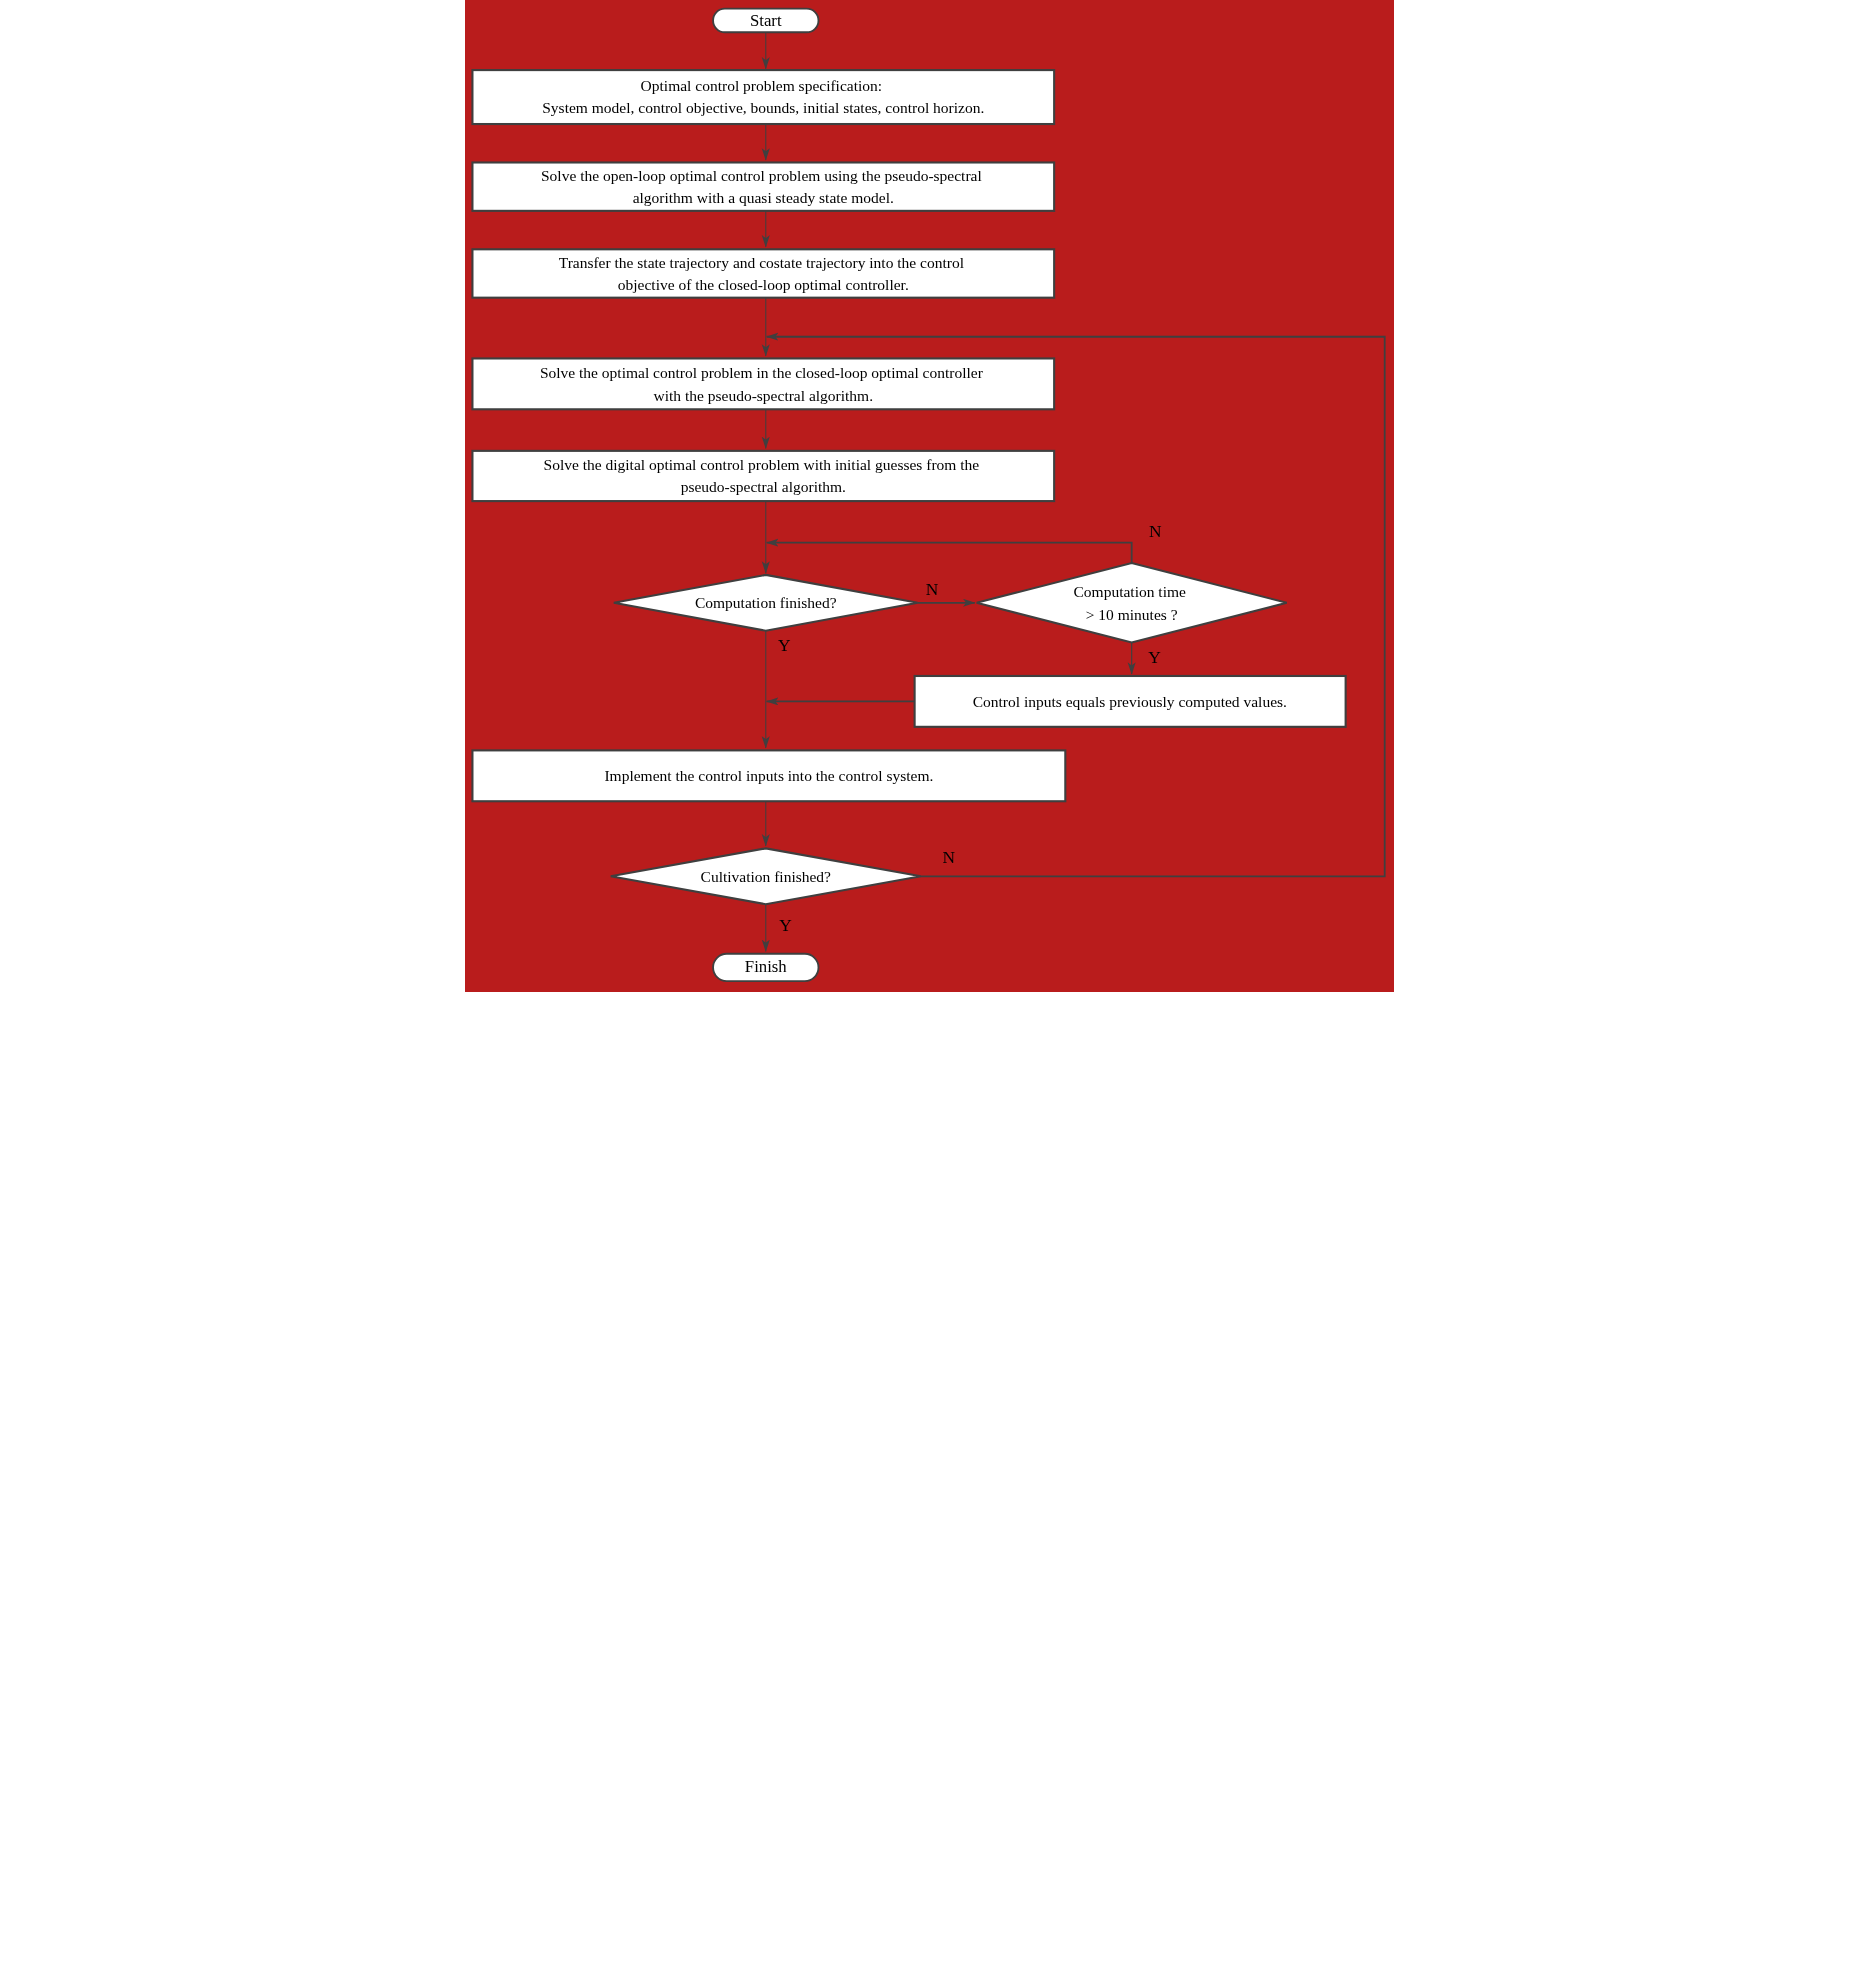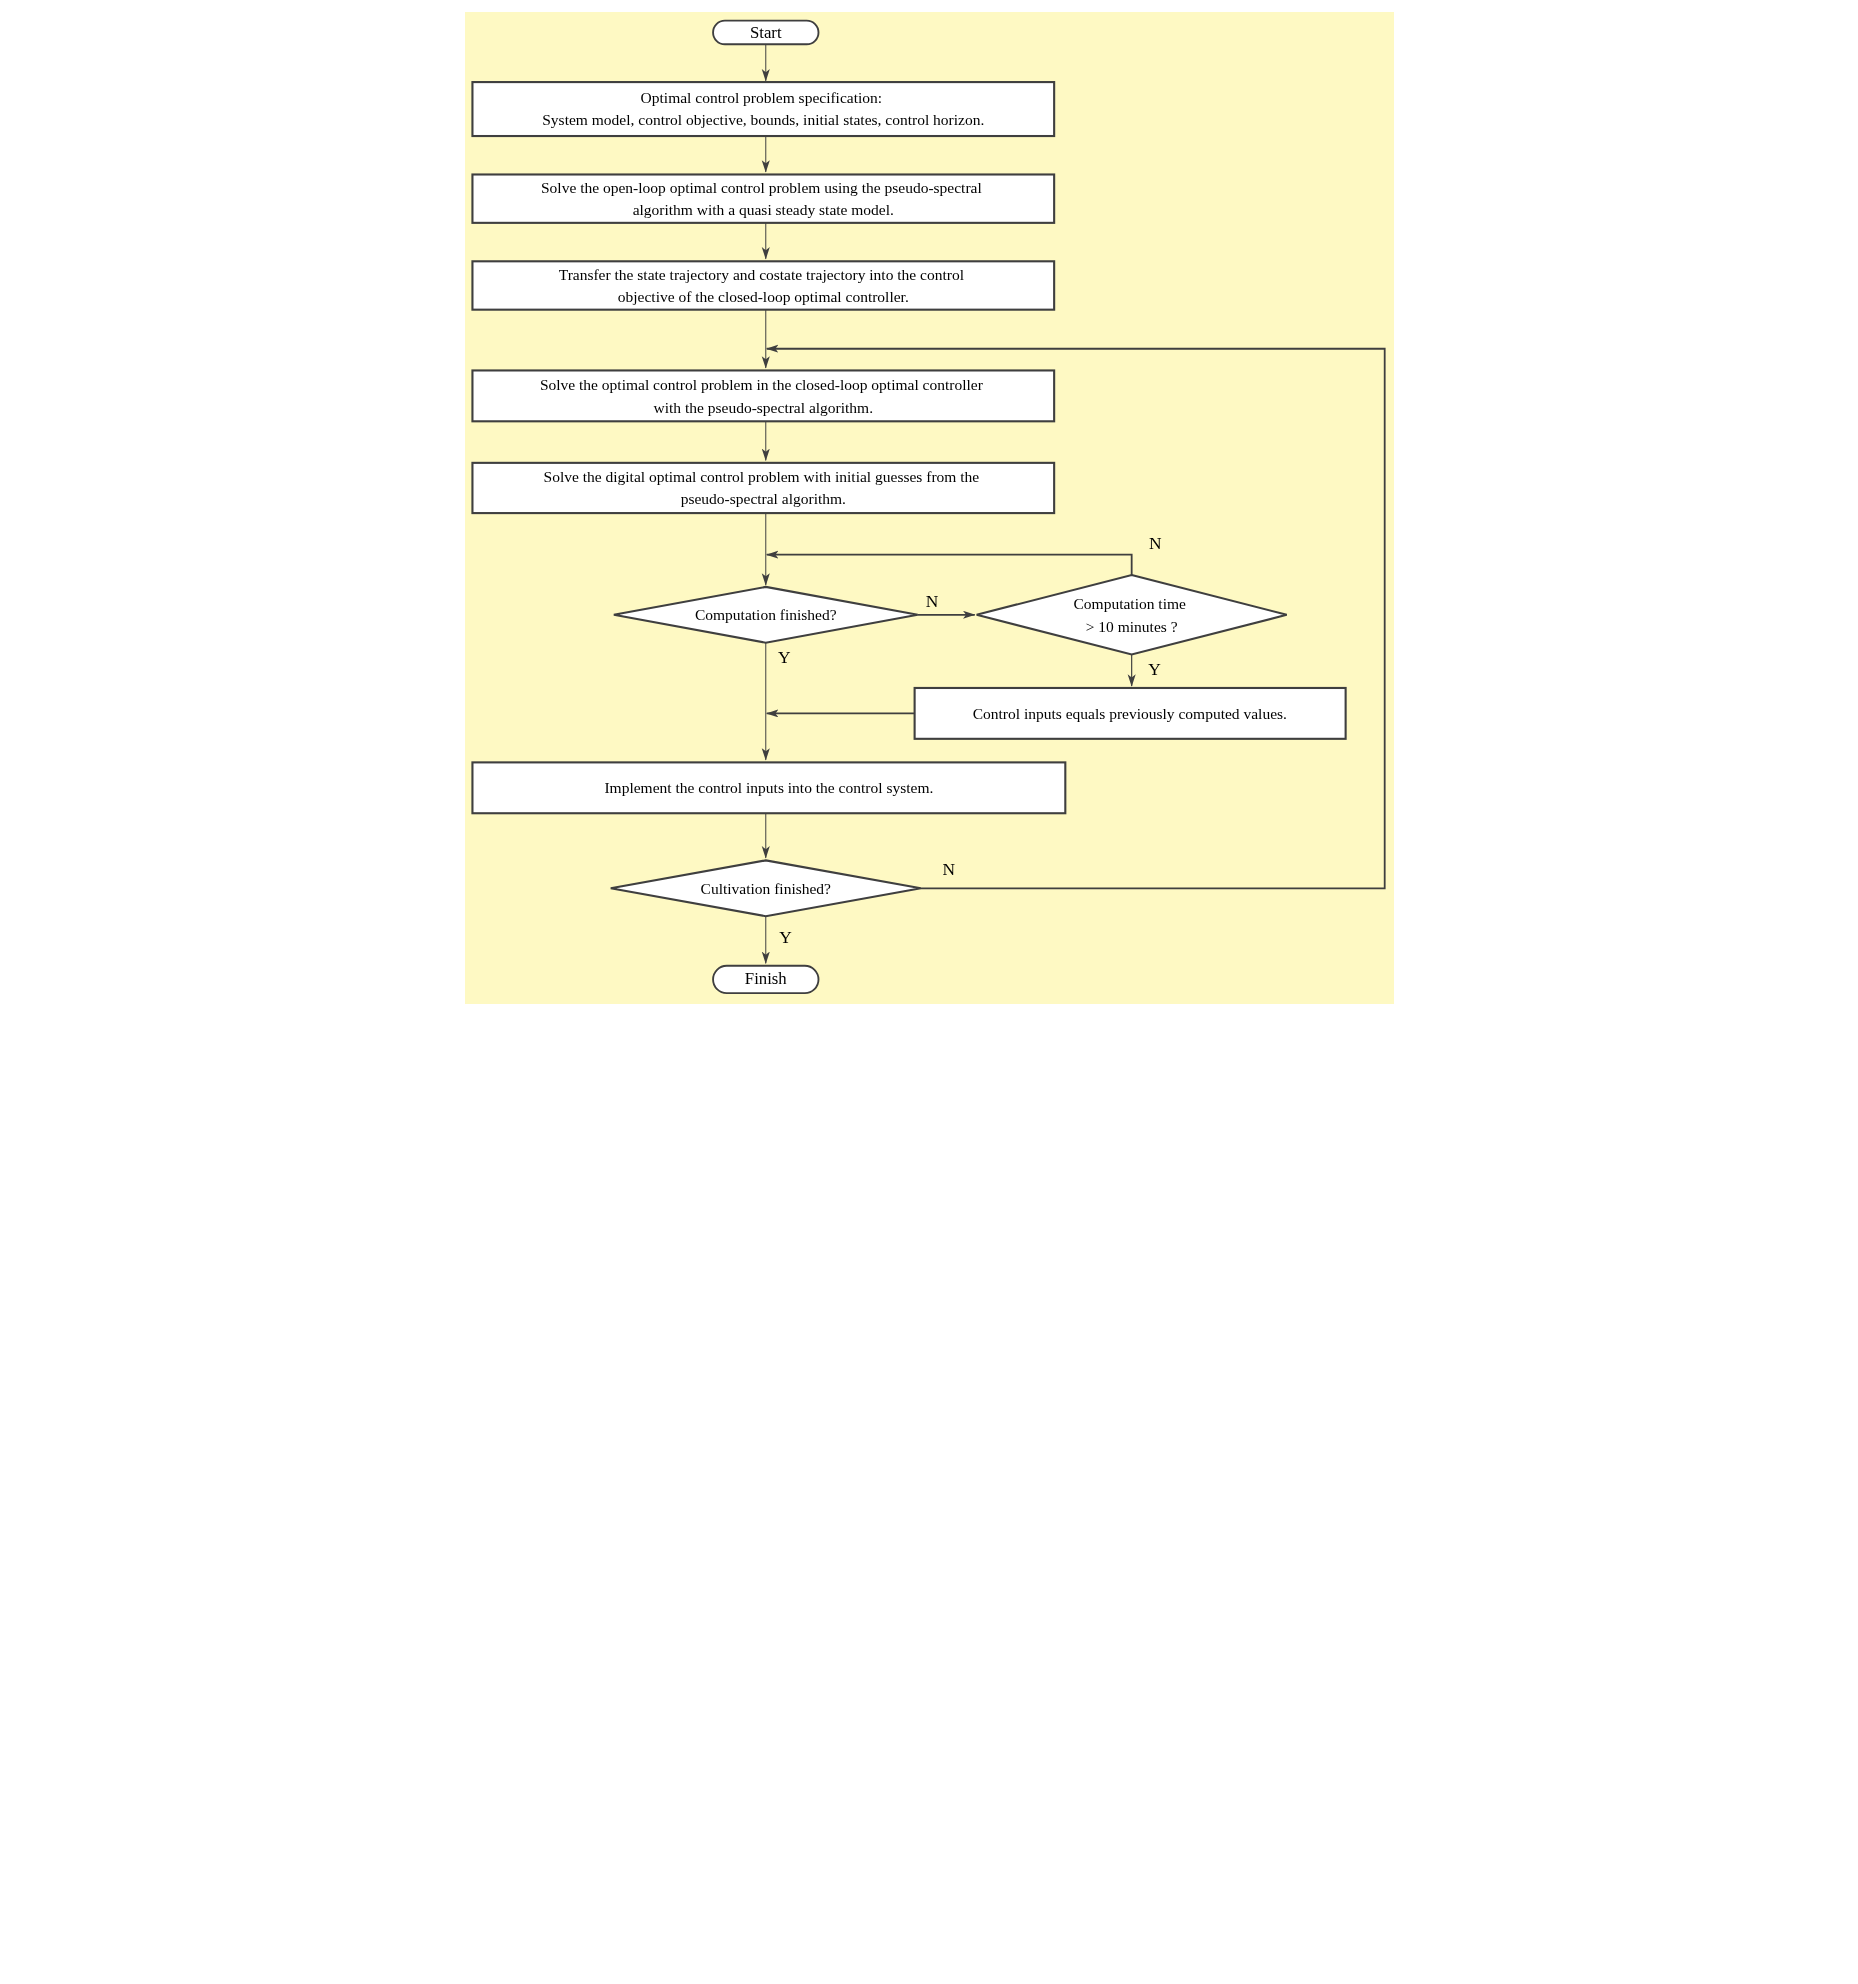--- a/index.html
+++ b/index.html
@@ -1,16 +1,16 @@
 <!DOCTYPE html>
 <html style="font-size:10px"><head>
 <meta charset="utf-8">
 <style>
   html, body { margin: 0; padding: 0; background: #ffffff; }
-  .canvas { width: 100%; max-width: 929px; margin: 12px auto; background: #fef9c3; }
+  .canvas { width: 100%; max-width: 929px; margin: 0 auto; background: #b91c1c; }
   svg { display: block; width: 100%; height: auto; }
   .shape { fill: #ffffff; stroke: #3f3f3f; stroke-width: 3.4; }
   .term  { stroke-width: 3; }
   .e     { fill: none; stroke: #3f3f3f; }
   .thin  { stroke-width: 1.6; }
   .med   { stroke-width: 1.9; }
   .thick { stroke-width: 2.9; }
   .txt { font-family: "Liberation Serif", "DejaVu Serif", serif; font-size: 25px;
          fill: #000000; text-anchor: middle; }
   .big { font-size: 27px; }

